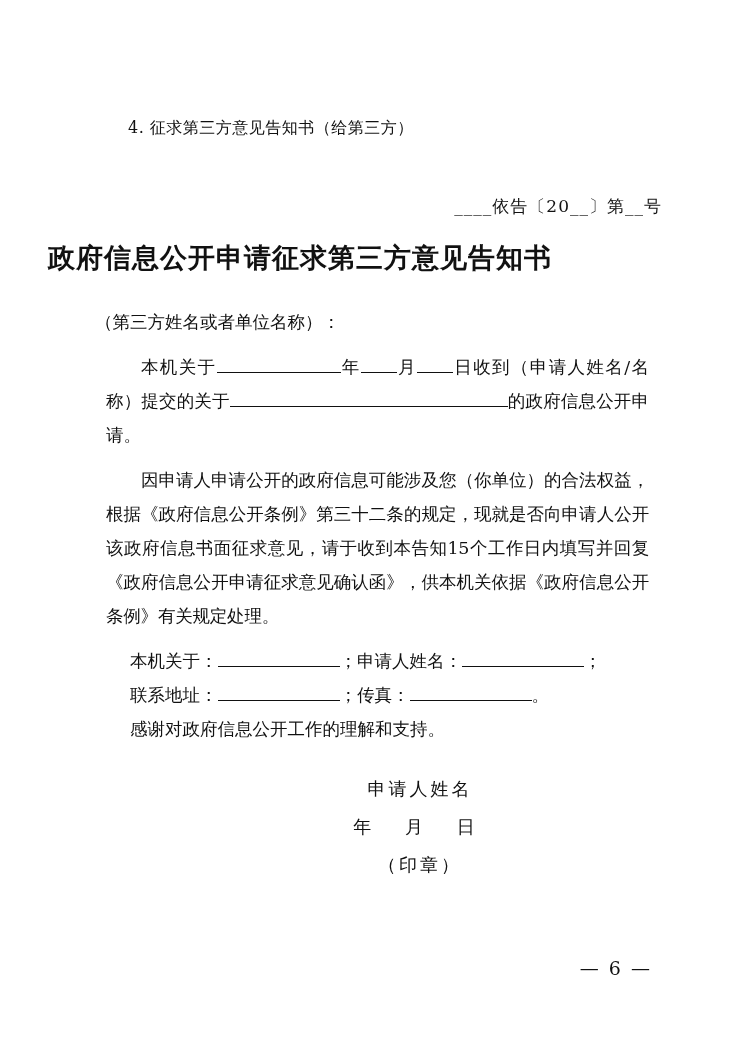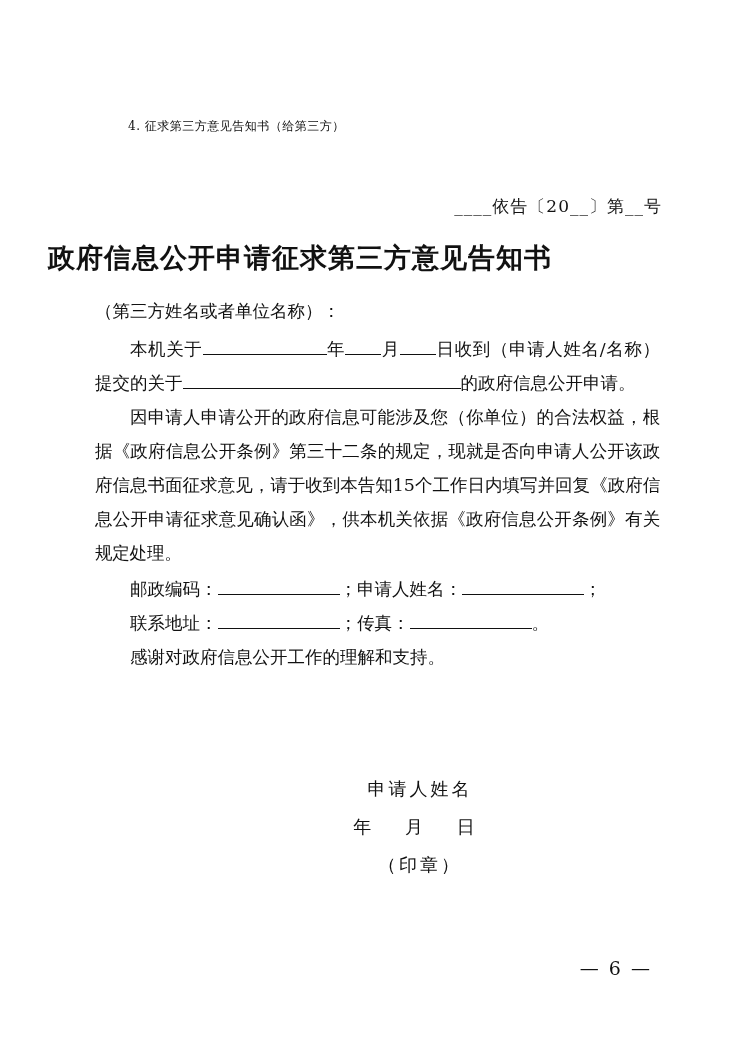--- a/index.html
+++ b/index.html
@@ -19,21 +19,21 @@
     position: relative;
     width: 750px;
     height: 1061px;
     box-sizing: border-box;
     padding: 0 88px;
   }
   .doc-number-line {
     position: absolute;
     top: 118px;
     left: 128px;
-    font-size: 12px;
+    font-size: 16px;
     letter-spacing: 0.5px;
   }
   .doc-code {
     position: absolute;
     top: 195px;
     right: 88px;
     font-size: 17px;
     letter-spacing: 1px;
   }
   .doc-title {
@@ -41,31 +41,31 @@
     top: 240px;
     left: 0;
     width: 600px;
     text-align: center;
     font-size: 27px;
     font-weight: bold;
     letter-spacing: 1px;
   }
   .body-block {
     position: absolute;
-    top: 294px;
+    top: 305px;
     left: 95px;
     width: 565px;
     font-size: 17.5px;
     line-height: 34px;
   }
   .salutation {
     margin: 0 0 4px 0;
   }
   .para {
-    margin: 0;
+    margin: 11px;
     text-indent: 2em;
     text-align: justify;
   }
   .para.tight {
     letter-spacing: -0.2px;
   }
   .contact-block {
     margin-top: 2px;
   }
   .contact-line {
@@ -121,21 +121,21 @@
 
   <div class="body-block">
 
     <p class="salutation">（第三方姓名或者单位名称）：</p>
 
     <p class="para"><span>本机关于</span><span class="blank b-lg"></span><span>年</span><span class="blank b-sm"></span><span>月</span><span class="blank b-sm"></span><span>日收到（申请人姓名/名称）提交的关于</span><span class="blank b-xl"></span><span>的政府信息公开申请。</span></p>
 
     <p class="para tight">因申请人申请公开的政府信息可能涉及您（你单位）的合法权益，根据《政府信息公开条例》第三十二条的规定，现就是否向申请人公开该政府信息书面征求意见，请于收到本告知15个工作日内填写并回复《政府信息公开申请征求意见确认函》，供本机关依据《政府信息公开条例》有关规定处理。</p>
 
     <div class="contact-block">
-      <p class="contact-line"><span>邮政编码：</span><span class="blank b-contact"></span><span>；</span><span>申请人姓名：</span><span class="blank b-contact"></span><span>；</span></p>
+      <p class="contact-line"><span>本机关于：</span><span class="blank b-contact"></span><span>；</span><span>申请人姓名：</span><span class="blank b-contact"></span><span>；</span></p>
       <p class="contact-line"><span>联系地址：</span><span class="blank b-contact"></span><span>；</span><span>传真：</span><span class="blank b-contact"></span><span>。</span></p>
       <p class="contact-line">感谢对政府信息公开工作的理解和支持。</p>
     </div>
 
   </div>
 
   <div class="signature">
     <span class="ln">申请人姓名</span>
     <span class="ln date">年  月  日</span>
     <span class="ln">（印章）</span>

